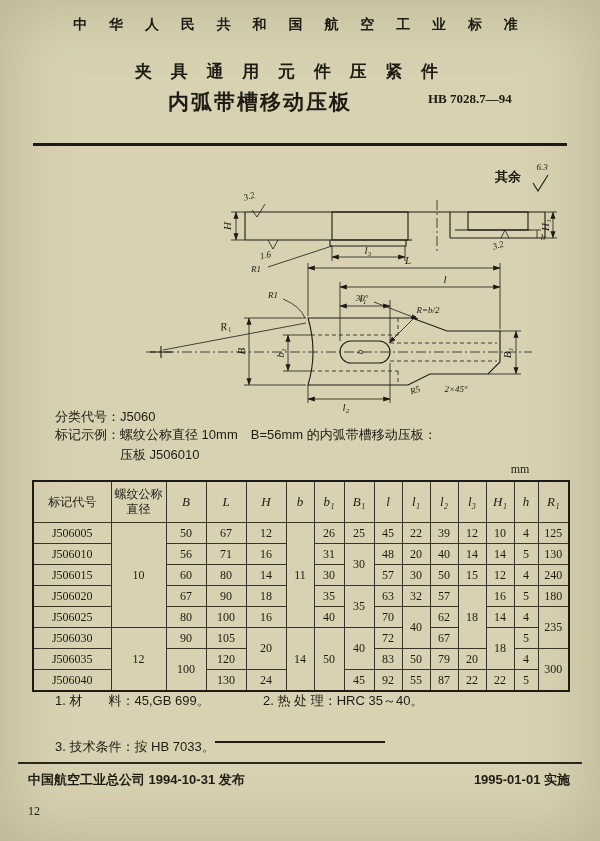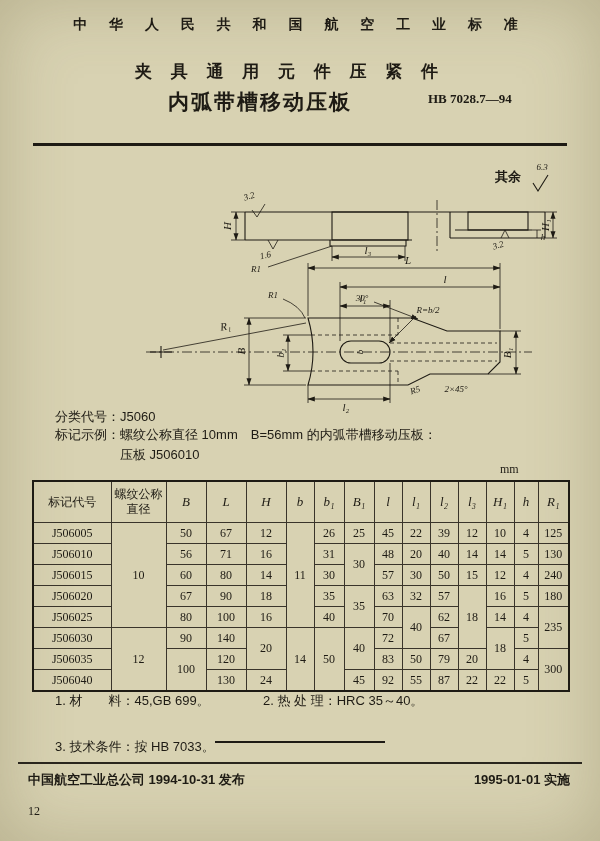--- a/index.html
+++ b/index.html
@@ -13,21 +13,21 @@
   .vignette{position:absolute;inset:0;box-shadow:inset 0 0 70px rgba(110,100,60,.30);pointer-events:none;}
   .abs{position:absolute;}
   .org-line{top:16px;left:0;width:600px;text-align:center;font-size:14px;font-weight:bold;letter-spacing:9px;}
   .title1{top:60px;left:0;width:580px;text-align:center;font-size:17px;font-weight:bold;letter-spacing:7px;}
   .title2{top:88px;left:168px;font-size:21px;font-weight:bold;letter-spacing:2px;}
   .stdno{top:91px;left:420px;font-size:13px;font-weight:bold;font-family:Liberation Serif, serif;margin-left:8px;}
   .hrule{top:143px;left:33px;width:534px;height:3px;background:#1e1b14;}
   .spec1{top:408px;left:55px;font-size:13px;}
   .spec2{top:426px;left:55px;font-size:13px;}
   .spec3{top:446px;left:120px;font-size:13px;}
-  .unit{top:462px;left:500px;width:40px;text-align:left;font-size:12px;font-family:"Liberation Serif",serif;}
+  .unit{top:462px;left:500px;width:40px;text-align:center;font-size:12px;font-family:"Liberation Serif",serif;}
   table.dim-table{position:absolute;top:480px;left:32px;width:536px;border-collapse:collapse;table-layout:fixed;border:2px solid #1e1b14;}
   .dim-table th,.dim-table td{border:1px solid #39342a;text-align:center;vertical-align:middle;padding:0;}
   .dim-table th{font-weight:normal;font-size:12px;height:40px;line-height:1.25;}
   .dim-table th.dimh{font-family:"Liberation Serif",serif;font-style:italic;font-size:13px;}
   .dim-table td{height:20px;font-size:12px;font-family:"Liberation Serif",serif;}
   .note1{top:692px;left:55px;font-size:13px;}
   .note2{top:692px;left:263px;font-size:13px;}
   .note3{top:713px;left:55px;font-size:13px;margin-top:25px;}
   .midline{top:741px;left:215px;width:170px;height:2px;background:#1e1b14;}
   .footrule{top:762px;left:18px;width:564px;height:2px;background:#2a261d;}
@@ -295,21 +295,21 @@
     <td rowspan="2">40</td>
     <td>62</td>
     <td>14</td>
     <td>4</td>
     <td rowspan="2">235</td>
   </tr>
   <tr>
     <td>J506030</td>
     <td rowspan="3">12</td>
     <td>90</td>
-    <td>140</td>
+    <td>105</td>
     <td rowspan="2">20</td>
     <td rowspan="3">14</td>
     <td rowspan="3">50</td>
     <td rowspan="2">40</td>
     <td>72</td>
     <td>67</td>
     <td rowspan="2">18</td>
     <td>5</td>
   </tr>
   <tr>

